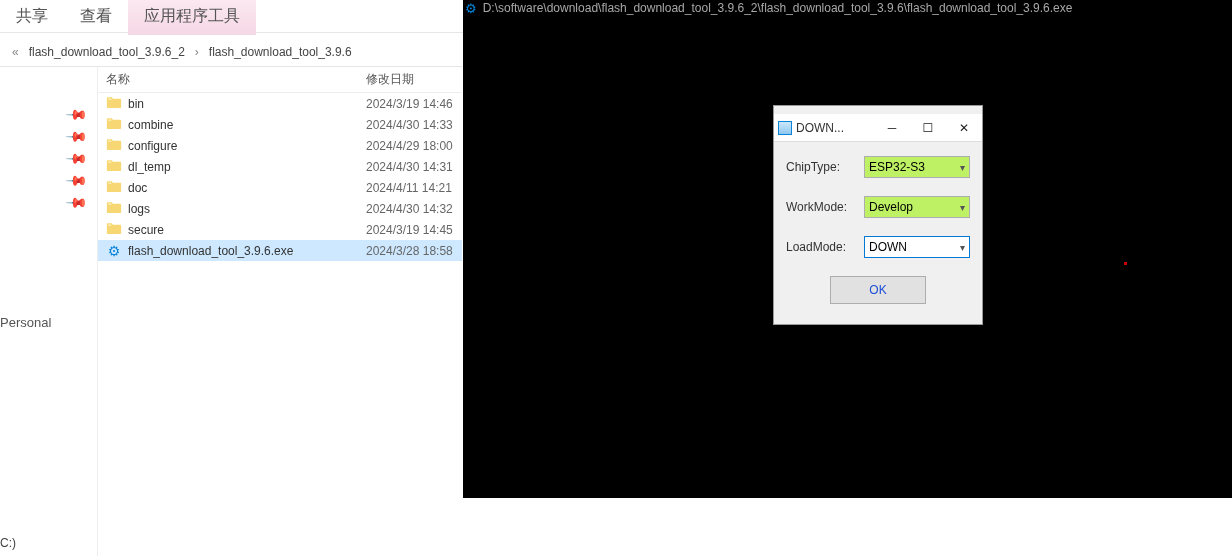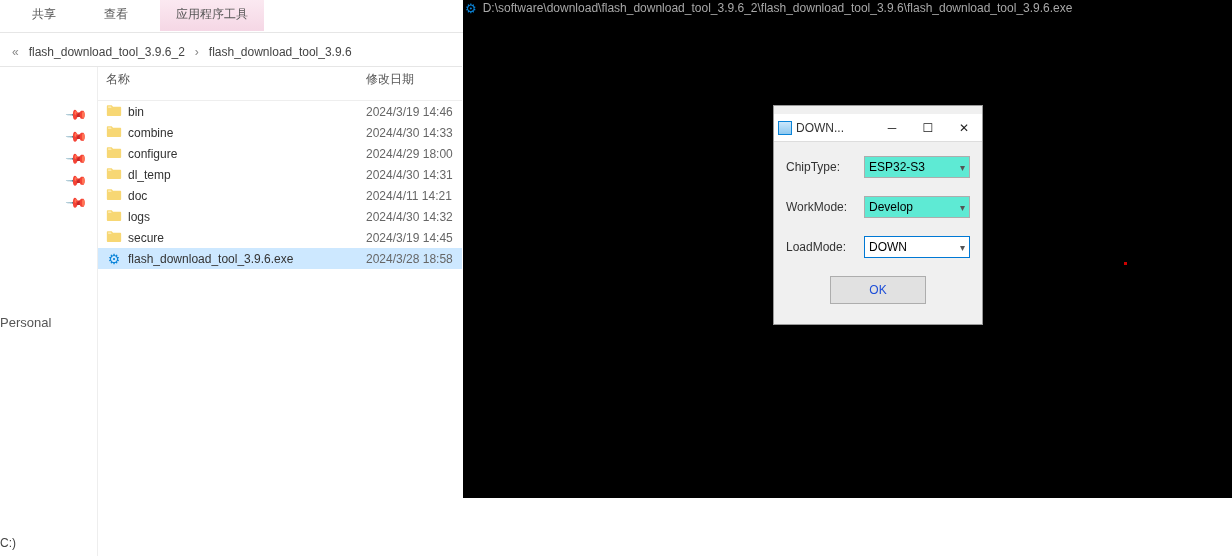--- a/index.html
+++ b/index.html
@@ -18,23 +18,22 @@
       left: 0; top: 0;
       height: 33px;
       width: 470px;
       background: #fff;
       display: flex;
       align-items: flex-start;
       border-bottom: 1px solid #e6e6e6;
     }
     .tool-tab {
       padding: 6px 16px 8px 16px;
-      font-size: 12px;
+      font-size: 16px;
       color: #555;
-      margin-left: 16px;
     }
     .tool-tab.active {
       background: linear-gradient(#fbe9f1, #f5d7e5);
     }
 
     
     .breadcrumb {
       position: absolute;
       left: 0; top: 38px;
       height: 28px;
@@ -87,21 +86,21 @@
 
     .file-list {
       position: absolute;
       left: 98px;
       top: 0;
       right: 0;
       bottom: 0;
     }
     .list-header {
       display: flex;
-      padding: 4px 0 12px 8px;
+      padding: 4px 0 4px 8px;
       color: #555;
       border-bottom: 1px solid #eee;
       font-size: 12px;
     }
     .col-name-h { width: 260px; }
     .col-date-h { flex: 1; }
     .list-row {
       display: flex;
       align-items: center;
       height: 21px;
@@ -200,21 +199,21 @@
       margin-bottom: 18px;
     }
     .form-label {
       width: 78px;
       color: #333;
     }
     .form-select {
       flex: 1;
       height: 22px;
       border: 1px solid #adadad;
-      background: #5eead4;
+      background: #bef264;
       display: flex;
       align-items: center;
       padding: 0 4px;
       justify-content: space-between;
       font-size: 12px;
     }
     .form-select.active { border: 1px solid #0078d4; background: #fff; }
     .chev { font-size: 10px; color: #555; }
 
     .ok-button {

